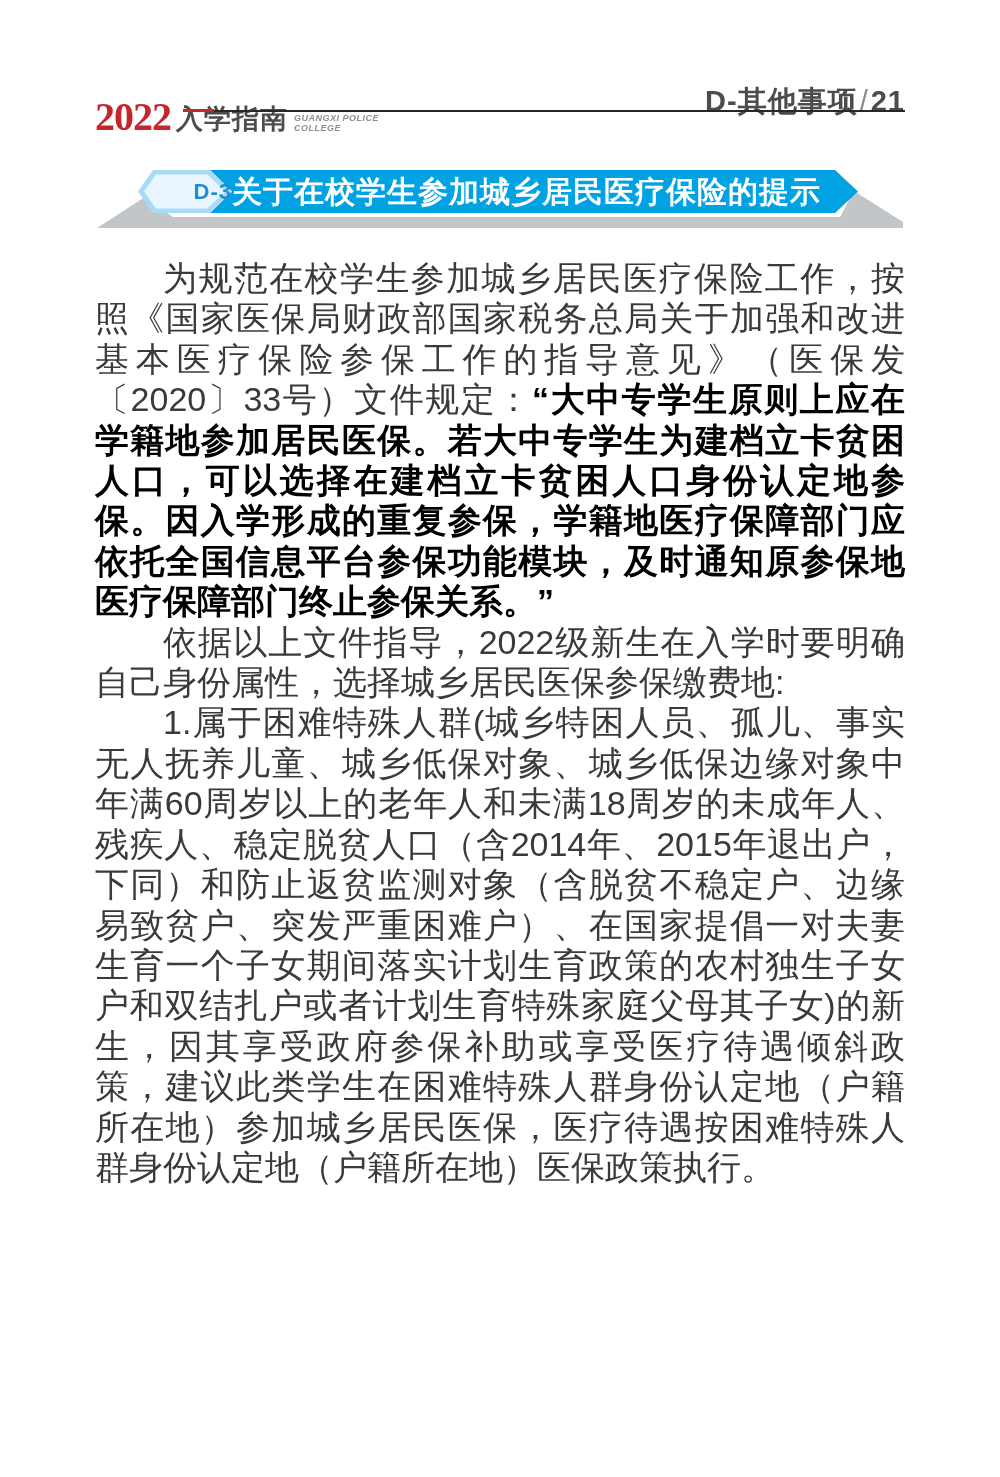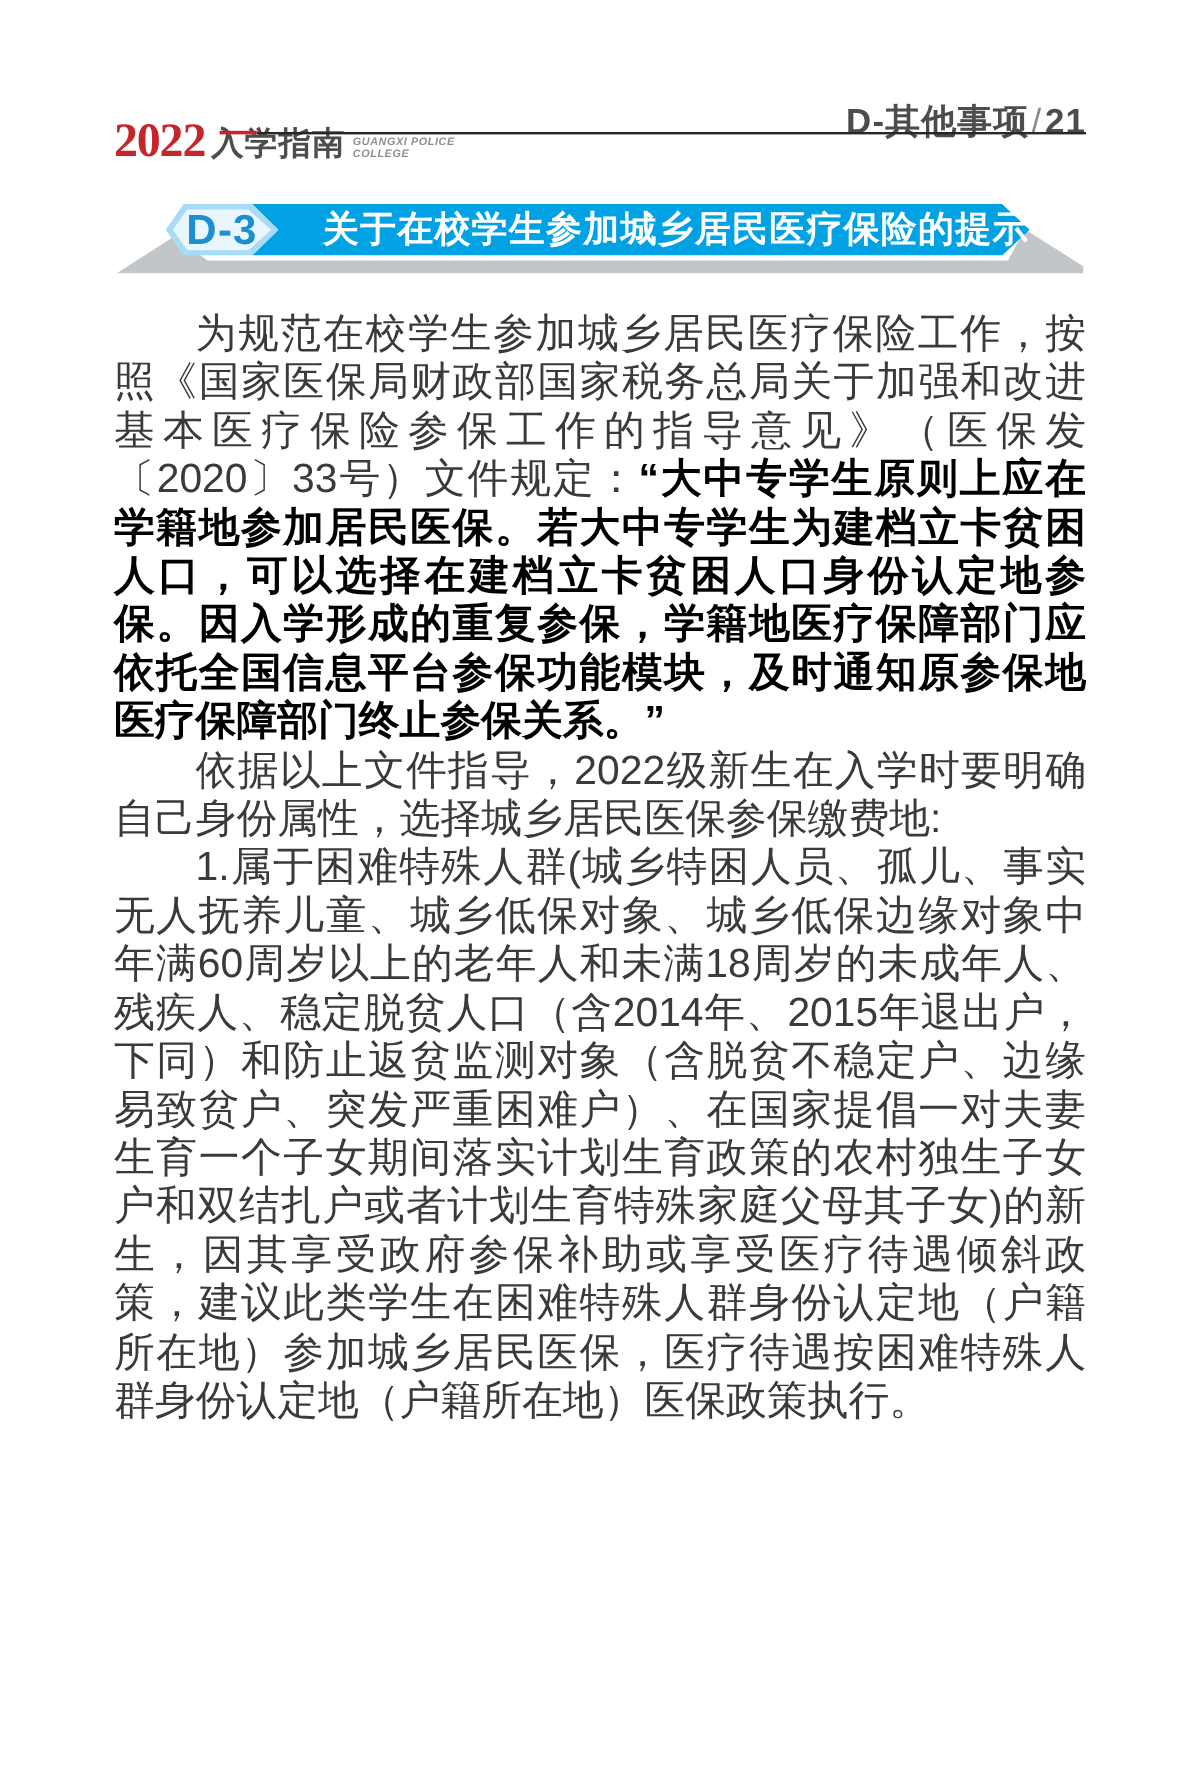--- a/index.html
+++ b/index.html
@@ -19,23 +19,23 @@
   
   .banner{position:absolute;left:95px;top:160px;width:810px;height:75px;}
   .banner-shadow{position:absolute;inset:0;background:#c3c6c9;
     clip-path:polygon(50px 37px,78px 57px,745px 57px,759px 31px,808px 62px,808px 68px,2px 68px);}
   .banner-main{position:absolute;inset:0;background:#00a2e4;
     clip-path:polygon(115px 10px,740px 10px,763px 31.5px,740px 53px,115px 53px,137px 31.5px);}
   .banner-code-outer{position:absolute;inset:0;background:#a8dbf6;
     clip-path:polygon(58px 10px,115px 10px,137px 31.5px,115px 53px,58px 53px,43px 31.5px);}
   .banner-code-inner{position:absolute;inset:0;background:#e9f6fe;
     clip-path:polygon(61px 14.5px,112px 14.5px,131px 31.5px,112px 48.5px,61px 48.5px,49px 31.5px);}
-  .banner-code{position:absolute;left:43px;top:10px;width:94px;height:43px;line-height:43px;text-align:center;
-    font-size:35px;font-weight:700;color:#1b8fd0;letter-spacing:1px;}
-  .banner-title{position:absolute;left:137px;top:10px;width:626px;height:43px;line-height:43px;text-align:right;
+  .banner-code{position:absolute;left:43px;top:10px;width:94px;height:43px;line-height:43px;text-align:right;
+    font-size:22px;font-weight:700;color:#1b8fd0;letter-spacing:1px;}
+  .banner-title{position:absolute;left:137px;top:10px;width:626px;height:43px;line-height:43px;text-align:left;
     font-size:30px;font-weight:700;color:#ffffff;letter-spacing:1px;}
 
   
   .body-text{position:absolute;left:95px;top:258px;width:810px;
     font-size:34px;line-height:40.4px;color:#3a3a3a;text-align:justify;text-justify:inter-character;}
   .para{margin:0;text-indent:2em;}
   .para .bold{font-weight:700;color:#000000;}
 </style>
 </head>
 <body>

